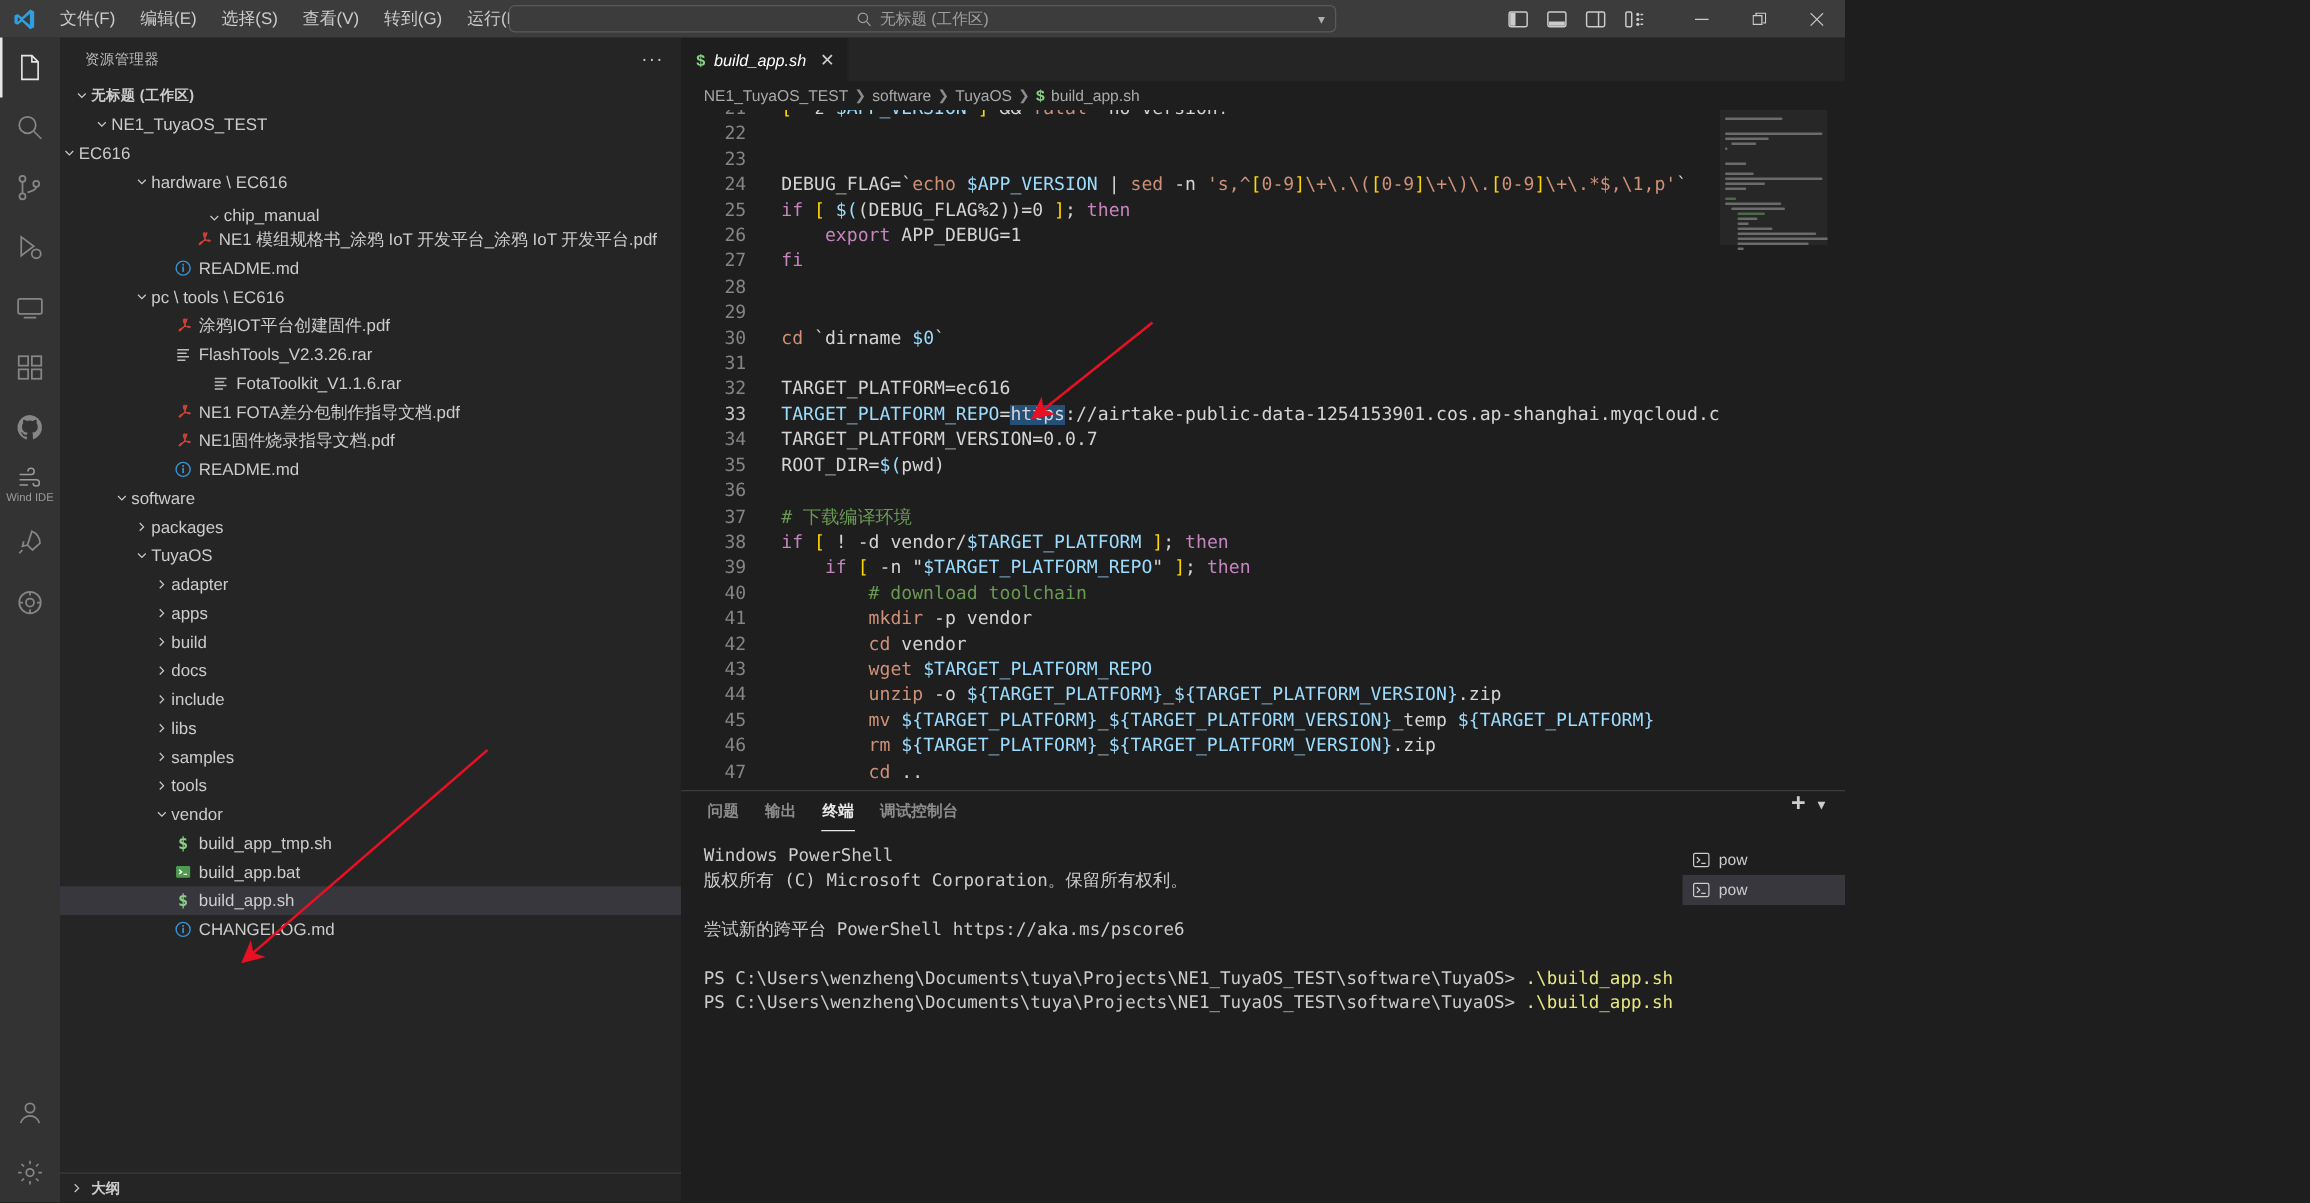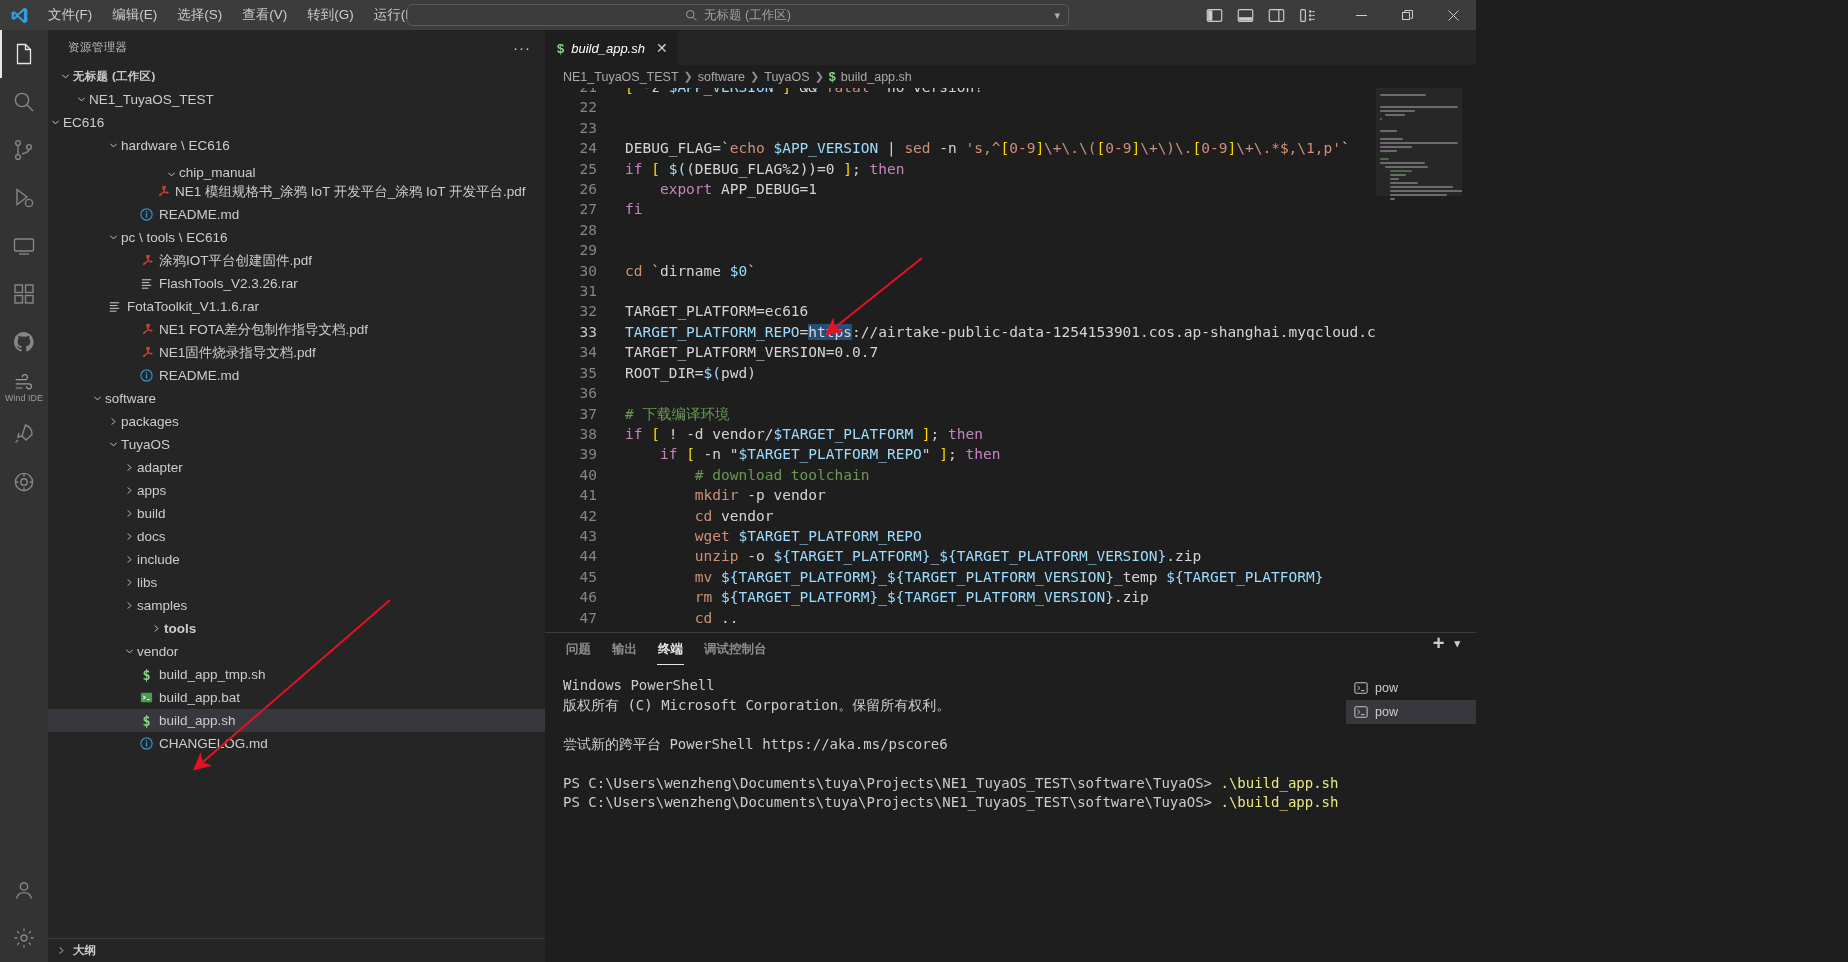--- a/index.html
+++ b/index.html
@@ -394,21 +394,21 @@
             <span class="ficon">
               <svg viewBox="0 0 16 16">
                 <line x1="3" y1="4" x2="13" y2="4" stroke="#bdbdbd" stroke-width="1.2"></line>
                 <line x1="3" y1="7" x2="11" y2="7" stroke="#bdbdbd" stroke-width="1.2"></line>
                 <line x1="3" y1="10" x2="13" y2="10" stroke="#bdbdbd" stroke-width="1.2"></line>
                 <line x1="3" y1="13" x2="10" y2="13" stroke="#bdbdbd" stroke-width="1.2"></line>
               </svg>
             </span>
             <span>FlashTools_V2.3.26.rar</span>
           </div>
-          <div class="row" style="padding-left: 42px;">
+          <div class="row" style="padding-left: 104px;">
             <span class="spacer-only"></span>
             <span class="ficon">
               <svg viewBox="0 0 16 16">
                 <line x1="3" y1="4" x2="13" y2="4" stroke="#bdbdbd" stroke-width="1.2"></line>
                 <line x1="3" y1="7" x2="11" y2="7" stroke="#bdbdbd" stroke-width="1.2"></line>
                 <line x1="3" y1="10" x2="13" y2="10" stroke="#bdbdbd" stroke-width="1.2"></line>
                 <line x1="3" y1="13" x2="10" y2="13" stroke="#bdbdbd" stroke-width="1.2"></line>
               </svg>
             </span>
             <span>FotaToolkit_V1.1.6.rar</span>
@@ -515,21 +515,21 @@
             <span>libs</span>
           </div>
           <div class="row" style="padding-left: 74px;">
             <span class="twisty">
               <svg viewBox="0 0 16 16">
                 <path d="M5.5 3.5 10 8l-4.5 4.5" fill="none" stroke="#cccccc" stroke-width="1.4"></path>
               </svg>
             </span>
             <span>samples</span>
           </div>
-          <div class="row" style="padding-left: 101px; font-weight: bold;">
+          <div class="row" style="padding-left: 74px;">
             <span class="twisty">
               <svg viewBox="0 0 16 16">
                 <path d="M5.5 3.5 10 8l-4.5 4.5" fill="none" stroke="#cccccc" stroke-width="1.4"></path>
               </svg>
             </span>
             <span>tools</span>
           </div>
           <div class="row" style="padding-left: 74px;">
             <span class="twisty">
               <svg viewBox="0 0 16 16">

